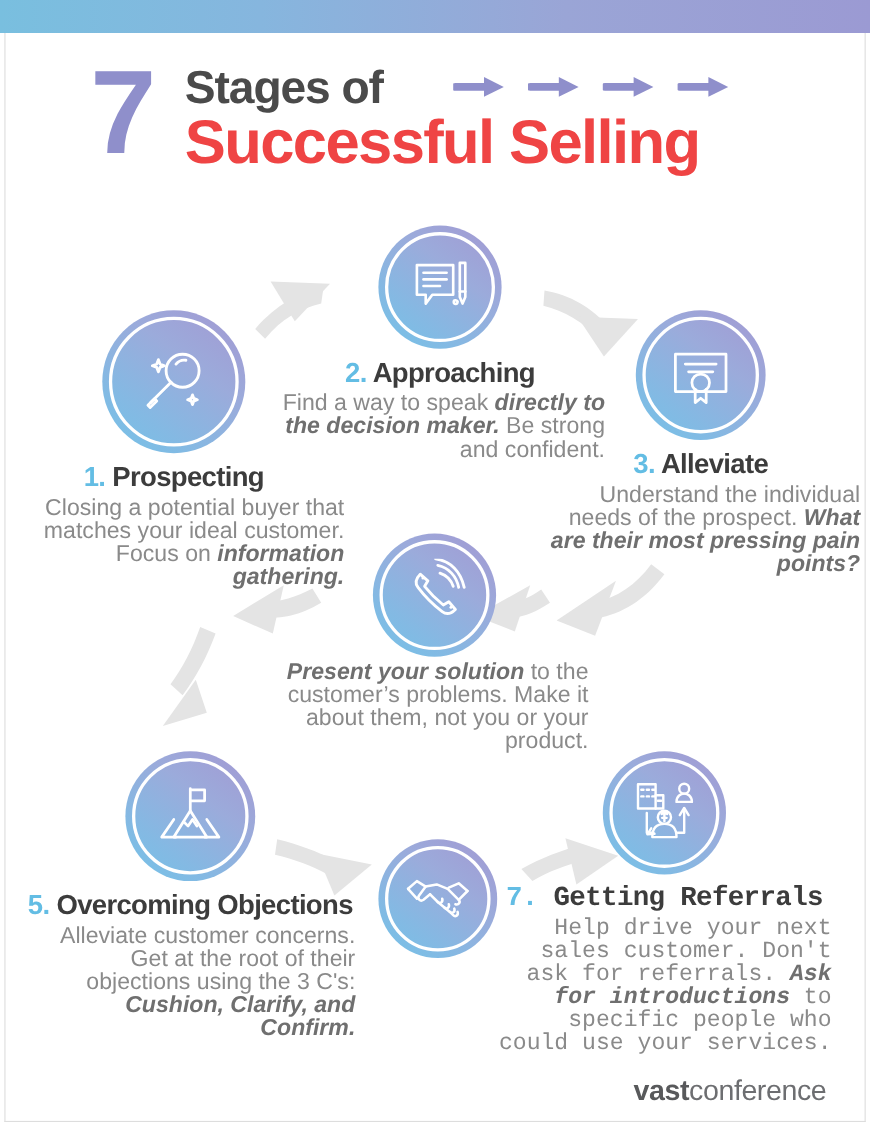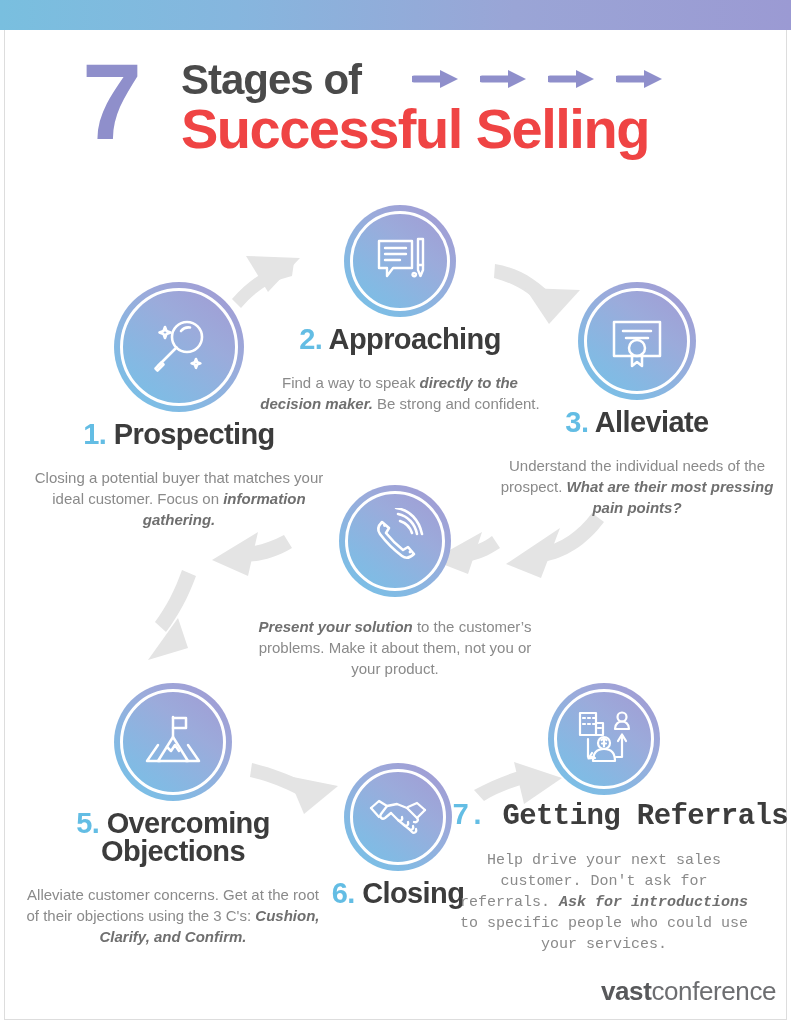--- a/index.html
+++ b/index.html
@@ -53,21 +53,20 @@
     font-size: 108px;
     line-height: 108px;
     font-weight: bold;
     color: #8f8fcb;
     letter-spacing: -3px;
   }
   #title-lines {
     position: absolute;
     left: 168px;
     top: 58px;
-    margin-left: 13px;
   }
   .title-line1 {
     font-size: 42px;
     line-height: 44px;
     font-weight: bold;
     color: #4a4a4a;
     letter-spacing: -1px;
   }
   .title-line2 {
     font-size: 56px;
@@ -107,67 +106,67 @@
     position: absolute;
     left: 6px; top: 6px; right: 6px; bottom: 6px;
     border: 3px solid #ffffff;
     border-radius: 50%;
     pointer-events: none;
   }
   .circle svg { display: block; }
 
   .stage-title {
     text-align: center;
-    font-size: 29px;
+    font-size: 25px;
     line-height: 28px;
     font-weight: bold;
     color: #3c3c3c;
     letter-spacing: -0.6px;
     margin-top: 8px;
     white-space: nowrap;
   }
   .stage-title.two-line { white-space: normal; }
   .stage-num {
     color: #63bde4;
   }
   .stage-desc {
-    text-align: center;
-    font-size: 15px;
+    text-align: right;
+    font-size: 21px;
     line-height: 21px;
     color: #8a8a8a;
-    margin-top: 19px;
+    margin-top: 3px;
   }
   .stage-desc b {
     color: #6f6f6f;
     font-weight: bold;
     font-style: italic;
   }
 
   
-  #stage-1 { left: 24px;  top: 282px; width: 310px; }
+  #stage-1 { left: 3px;  top: 282px; width: 310px; }
   #stage-2 { left: 250px; top: 205px; width: 300px; }
   #stage-3 { left: 492px; top: 282px; width: 290px; }
   #stage-4 { left: 255px; top: 485px; width: 280px; }
   #stage-5 { left: 23px;  top: 683px; width: 300px; }
   #stage-6 { left: 288px; top: 763px; width: 220px; }
   #stage-7 { left: 452px; top: 683px; width: 304px; font-family: Liberation Mono, monospace; }
 
   
   #arrows-layer {
     position: absolute;
     left: 0; top: 0;
     width: 791px;
     height: 1024px;
     pointer-events: none;
   }
 
   
   #logo {
     position: absolute;
-    left: 601px;
+    left: 576px;
     top: 977px;
     font-size: 26px;
     line-height: 28px;
     color: #58595b;
     letter-spacing: -0.4px;
     white-space: nowrap;
   }
   #logo .bold { font-weight: bold; }
   #logo .light { font-weight: normal; color: #6d6e71; }
 </style>
@@ -367,24 +366,20 @@
             <path d="M26 29 L33 36 C35 38 38 36 37 33"></path>
             <path d="M33 36 L39 41 C41 43 44 41 43 38"></path>
             <path d="M39 41 L44 45 C46 47 49 45 48 42"></path>
             <path d="M44 45 L47 48 C49 50 52 48 51 45"></path>
             <path d="M42 24 L52 34 C54 36 52 39 49 38"></path>
             <path d="M6 24 L14 33"></path>
             <path d="M60 26 L52 34"></path>
           </g>
         </svg>
       </div>
-    </div>
-    <div class="stage-title">
-      <span class="stage-num">6.</span> 
-      <span>Closing</span>
     </div>
   </div>
 
   <div class="stage" id="stage-7">
     <div class="circle-wrap" style="width:112px;">
       <div class="circle" style="width:112px;height:112px;">
         <svg width="68" height="68" viewBox="0 0 68 68">
           <g fill="none" stroke="#ffffff" stroke-width="2.2" stroke-linecap="round" stroke-linejoin="round">
             <rect x="10" y="8" width="16" height="22"></rect>
             <path d="M13 13 H15 M18 13 H20 M23 13 H25"></path>

